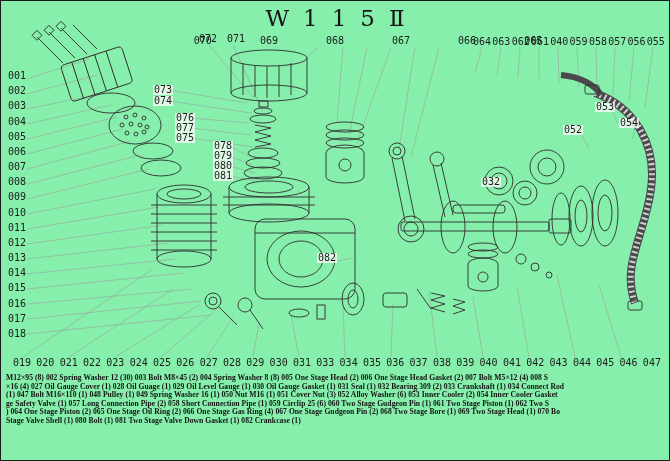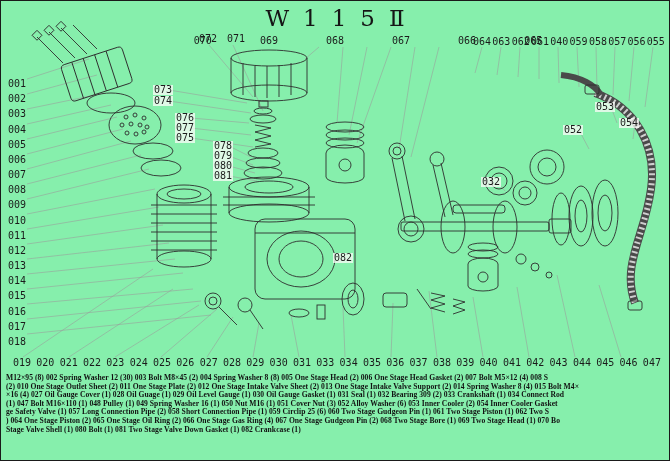--- a/index.html
+++ b/index.html
@@ -14,21 +14,21 @@
     position:absolute; top:4px; left:0; right:0; text-align:center;
     font-family:"DejaVu Serif", "DejaVu Sans", serif;
     font-size:23px; letter-spacing:14px; color:#151515; text-indent:14px;
   }
   .co-row { position:absolute; display:flex; font-size:10px; color:#1b1b1b; }
   .co-row span, .co-col span, .interior-layer span {
     font-family:"DejaVu Sans Mono", monospace; font-size:10px; color:#1b1b1b; line-height:10px;
   }
   .co-col {
     position:absolute; left:7px; top:70px; height:268px;
-    display:flex; flex-direction:column; justify-content:space-between;margin-top:8px;
+    display:flex; flex-direction:column; justify-content:space-between;
   }
   .interior-layer { position:absolute; left:0; top:0; width:670px; height:355px; pointer-events:none; }
   .interior-layer span { position:absolute; background:rgba(252,252,249,0.75); padding:0 1px; }
   .parts-list {
     position:absolute; left:5px; right:3px; top:373px; height:86px; overflow:hidden;
     font-family:"Liberation Serif", serif; color:#111;
   }
   .plline {
     white-space:nowrap; overflow:hidden; height:8.6px;
     font-size:7.6px; line-height:8.6px; letter-spacing:0.05px; font-weight:600;
@@ -362,29 +362,28 @@
   <div class="interior-layer">
       <span style="left: 152px; top: 84px;">073</span>
       <span style="left: 152px; top: 95px;">074</span>
       <span style="left: 174px; top: 112px;">076</span>
       <span style="left: 174px; top: 122px;">077</span>
       <span style="left: 174px; top: 132px;">075</span>
       <span style="left: 212px; top: 140px;">078</span>
       <span style="left: 212px; top: 150px;">079</span>
       <span style="left: 212px; top: 160px;">080</span>
       <span style="left: 212px; top: 170px;">081</span>
-      <span style="left: 332px; top: 252px;">082</span>
+      <span style="left: 316px; top: 252px;">082</span>
       <span style="left: 480px; top: 176px;">032</span>
       <span style="left: 562px; top: 124px;">052</span>
       <span style="left: 594px; top: 101px;">053</span>
       <span style="left: 618px; top: 117px;">054</span>
     </div>
 
   <div class="parts-list">
       <div class="plline">M12×95 (8) 002 Spring Washer 12 (30) 003 Bolt M8×45 (2) 004 Spring Washer 8 (8) 005 One Stage Head (2) 006 One Stage Head Gasket (2) 007 Bolt M5×12 (4) 008 S</div>
-      <div class="plline">(2) 010 One Stage Outlet Sheet (2) 011 One Stage Plate (2) 012 One Stage Intake Valve Sheet (2) 013 One Stage Intake Valve Support (2) 014 Spring Washer 8 (4) 015 Bolt M4×</div>
       <div class="plline">×16 (4) 027 Oil Gauge Cover (1) 028 Oil Guage (1) 029 Oil Level Gauge (1) 030 Oil Gauge Gasket (1) 031 Seal (1) 032 Bearing 309 (2) 033 Crankshaft (1) 034 Connect Rod</div>
       <div class="plline">(1) 047 Bolt M16×110 (1) 048 Pulley (1) 049 Spring Washer 16 (1) 050 Nut M16 (1) 051 Cover Nut (3) 052 Alloy Washer (6) 053 Inner Cooler (2) 054 Inner Cooler Gasket</div>
       <div class="plline">ge Safety Valve (1) 057 Long Connection Pipe (2) 058 Short Connection Pipe (1) 059 Circlip 25 (6) 060 Two Stage Gudgeon Pin (1) 061 Two Stage Piston (1) 062 Two S</div>
       <div class="plline">) 064 One Stage Piston (2) 065 One Stage Oil Ring (2) 066 One Stage Gas Ring (4) 067 One Stage Gudgeon Pin (2) 068 Two Stage Bore (1) 069 Two Stage Head (1) 070 Bo</div>
       <div class="plline">Stage Valve Shell (1) 080 Bolt (1) 081 Two Stage Valve Down Gasket (1) 082 Crankcase (1)</div>
     </div>
 </div>
 
 </body></html>

